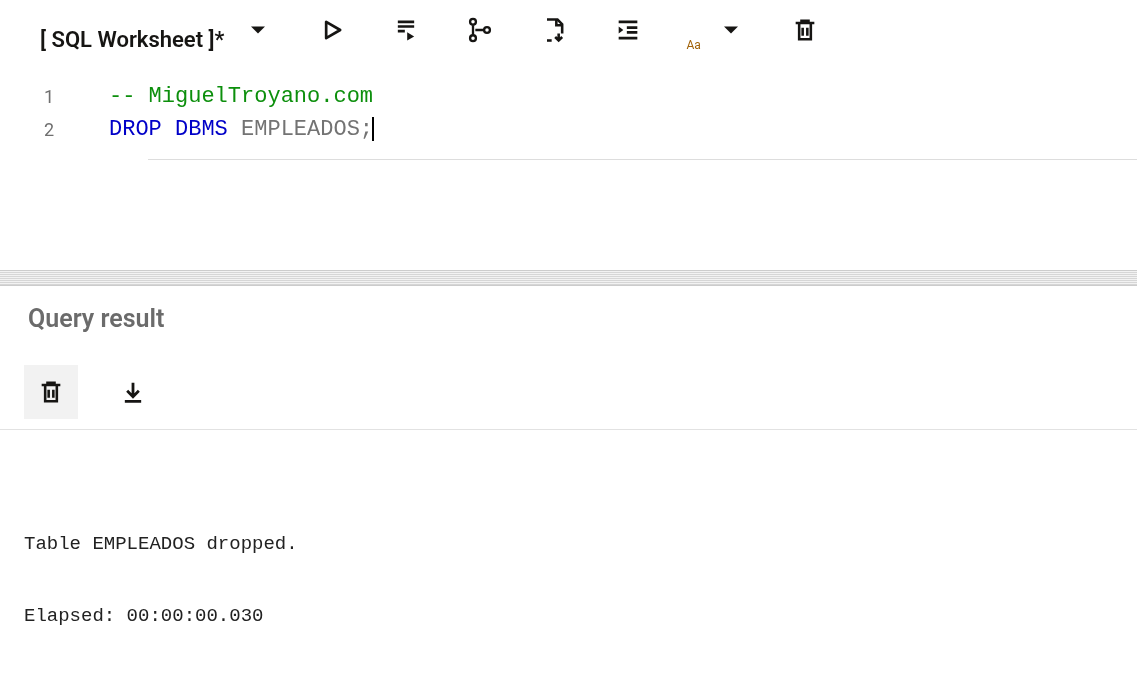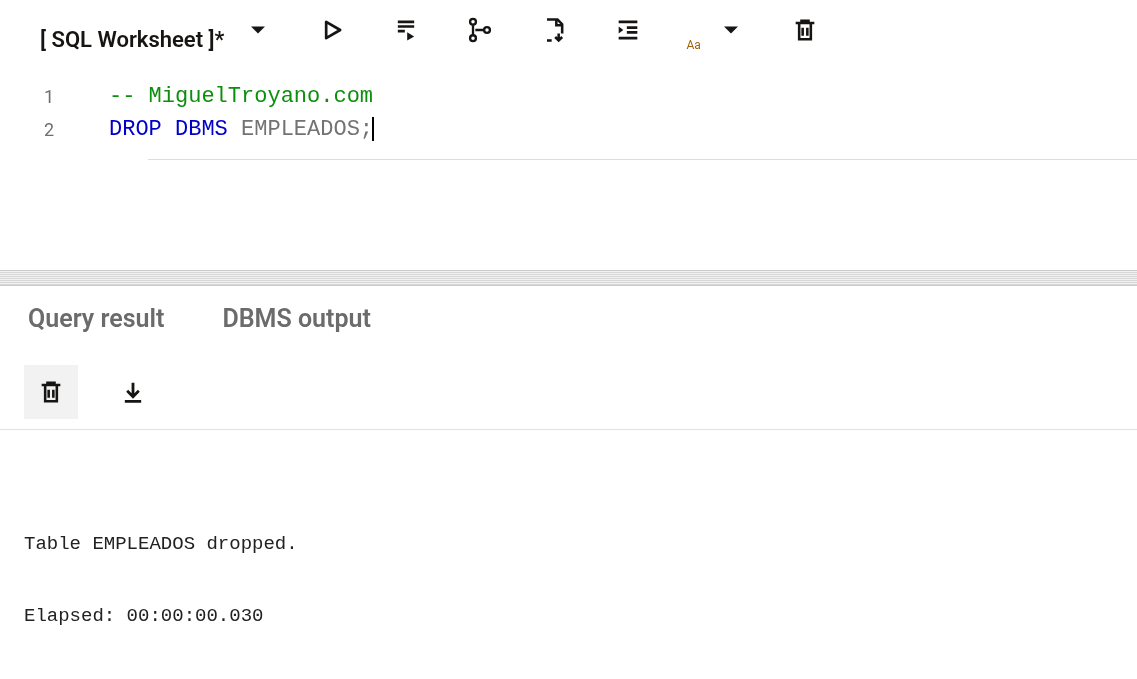--- a/index.html
+++ b/index.html
@@ -213,21 +213,20 @@
     <div class="code-line">
       <div class="gutter">2</div>
       <div class="code-content"><span class="tok-keyword">DROP</span><span class="tok-text"> </span><span class="tok-keyword">DBMS</span><span class="tok-text"> EMPLEADOS;</span><span class="cursor"></span></div>
     </div>
   </div>
 
 <div class="splitter"></div>
 
 <div class="tabs" id="tabs-container">
     <div class="tab">Query result</div>
-    <div class="tab">DBMS output</div>
   </div>
 
 <div class="output-toolbar">
   <button class="output-btn highlighted">
     <svg viewBox="0 0 24 24">
       <path d="M4 6h16M9 6V4h6v2M7 6v14h10V6M10 10v7M14 10v7" fill="none" stroke="#161513" stroke-width="2.2"></path>
     </svg>
   </button>
   <button class="output-btn">
     <svg viewBox="0 0 24 24">

